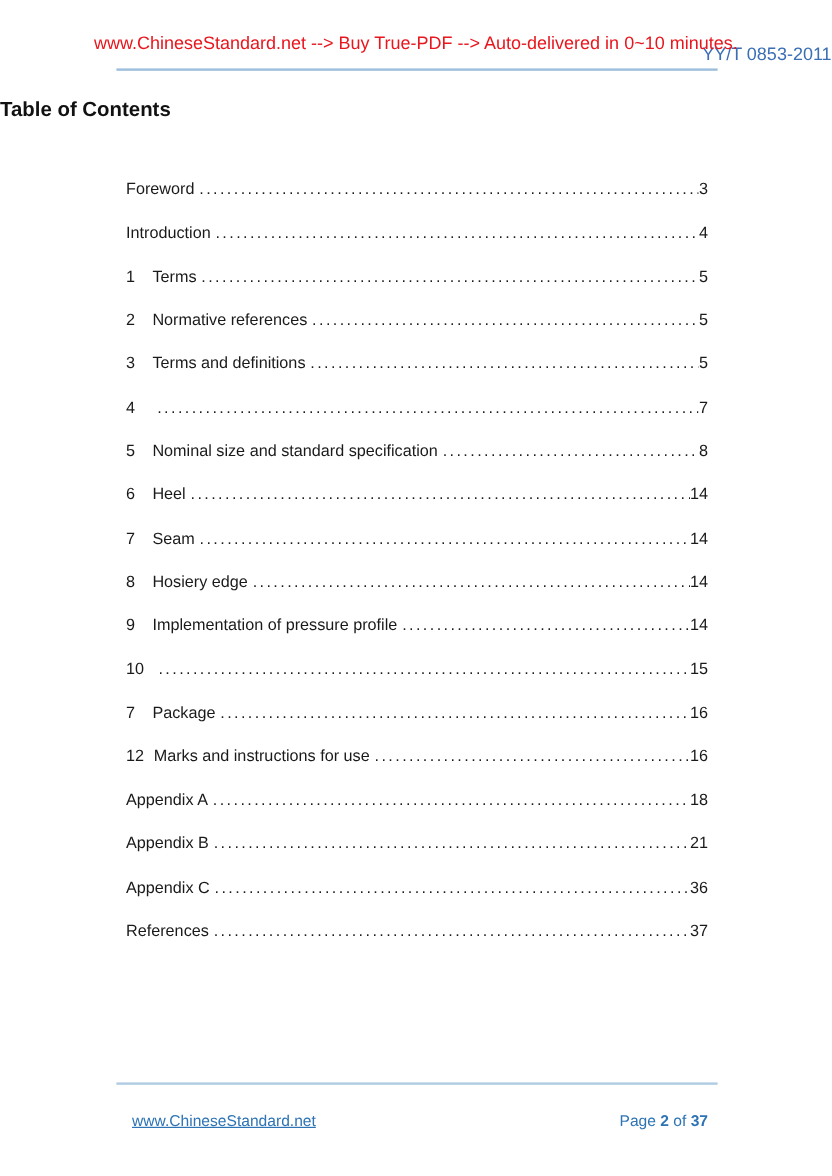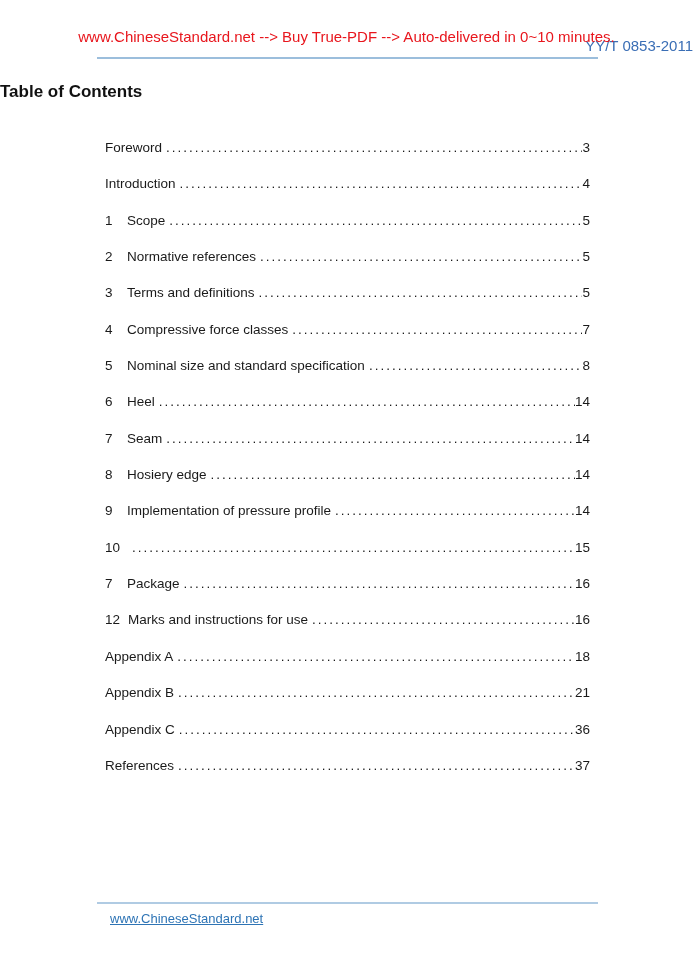--- a/index.html
+++ b/index.html
@@ -40,21 +40,21 @@
   .title {
     position: absolute; top: 82px; left: 0; width: 100%;
     text-align: left;
     font-size: 17px;
     font-weight: bold;
     color: #111111;
   }
 
   
   .toc {
-    position: absolute; top: 130px; left: 105px; width: 485px;
+    position: absolute; top: 140px; left: 105px; width: 485px;
   }
   .toc-row {
     display: flex;
     height: 36.35px;
     line-height: 36.35px;
     font-size: 13.5px;
     white-space: nowrap;
   }
   .toc-num {
     flex: none;
@@ -120,42 +120,41 @@
 
     <div class="toc-row">
 
       <span class="toc-label">Introduction</span>
       <span class="toc-leader"></span>
       <span class="toc-page">4</span>
     </div>
 
     <div class="toc-row">
       <span class="toc-num">1</span>
-      <span class="toc-label">Scope</span>
+      <span class="toc-label">Terms</span>
       <span class="toc-leader"></span>
       <span class="toc-page">5</span>
     </div>
 
     <div class="toc-row">
       <span class="toc-num">2</span>
       <span class="toc-label">Normative references</span>
       <span class="toc-leader"></span>
       <span class="toc-page">5</span>
     </div>
 
     <div class="toc-row">
       <span class="toc-num">3</span>
       <span class="toc-label">Terms and definitions</span>
       <span class="toc-leader"></span>
       <span class="toc-page">5</span>
     </div>
 
     <div class="toc-row">
       <span class="toc-num">4</span>
-      <span class="toc-label">Compressive force classes</span>
       <span class="toc-leader"></span>
       <span class="toc-page">7</span>
     </div>
 
     <div class="toc-row">
       <span class="toc-num">5</span>
       <span class="toc-label">Nominal size and standard specification</span>
       <span class="toc-leader"></span>
       <span class="toc-page">8</span>
     </div>
@@ -234,15 +233,18 @@
       <span class="toc-label">References</span>
       <span class="toc-leader"></span>
       <span class="toc-page">37</span>
     </div>
   </div>
 
   <div class="footer-rule"></div>
 
   <div class="footer">
     <a class="footer-link">www.ChineseStandard.net</a>
+    <div class="page-info">
+      <span>Page </span><span class="bold">2</span><span> of </span><span class="bold">37</span>
+    </div>
   </div>
 
 </div>
 
 </body></html>

